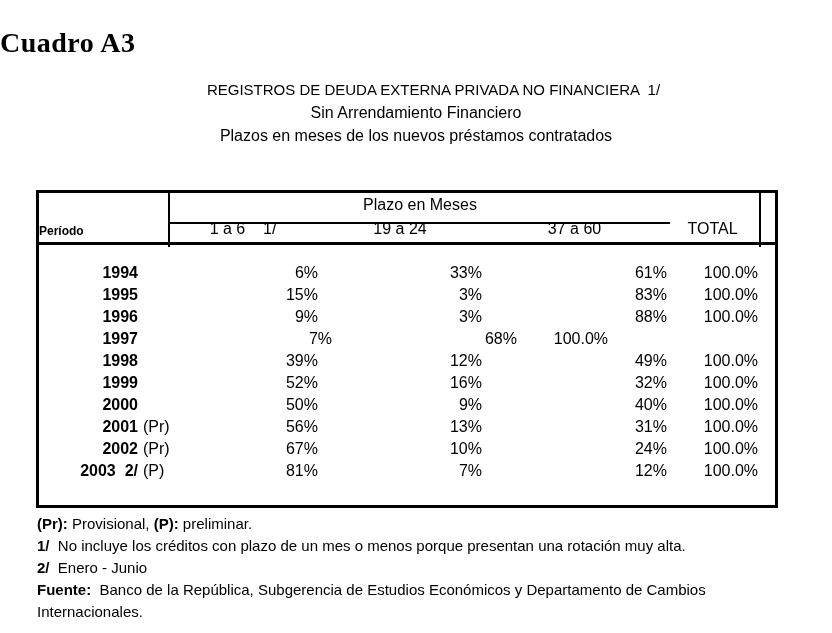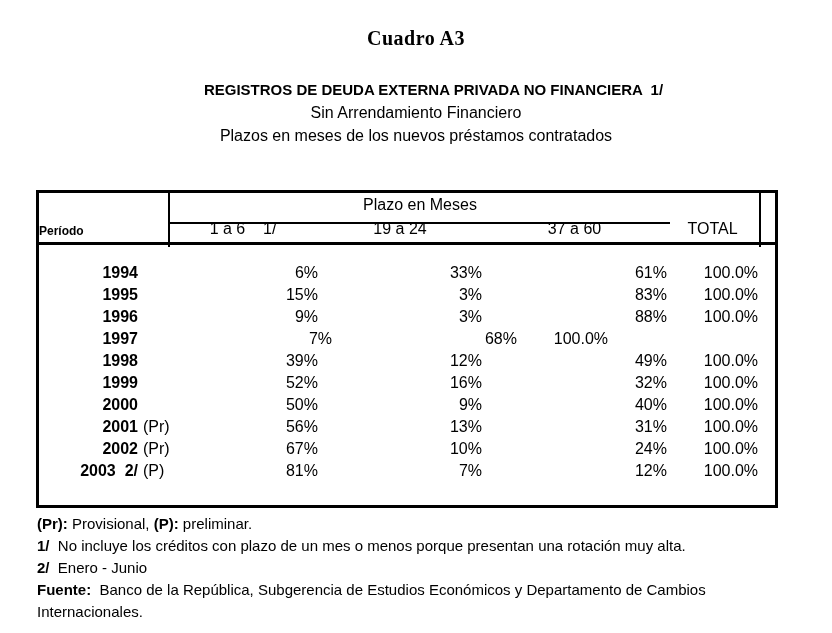--- a/index.html
+++ b/index.html
@@ -4,28 +4,28 @@
 <style>
   * { box-sizing: border-box; margin: 0; padding: 0; }
   html, body { background: #ffffff; }
   .page {
     position: relative; width: 832px; height: 633px;
     background: #ffffff; color: #000;
     font-family: "Liberation Sans", sans-serif; overflow: hidden;
   }
   .doc-title {
     position: absolute; top: 27px; left: 0; width: 100%;
-    text-align: center; font-family: "Liberation Serif", serif;
-    font-weight: 700; font-size: 20px; letter-spacing: 0.5px;
+    font-family: "Liberation Serif", serif;
+    font-weight: 700; font-size: 28px; letter-spacing: 0.5px;
   }
   .heading {
     position: absolute; top: 78px; left: 0; width: 100%;
     text-align: center; font-size: 16px; line-height: 23px;
   }
-  .h-bold { font-weight: 700; font-size: 15px; white-space: pre; margin-left: 35px; }
+  .h-bold { font-weight: 400; font-size: 15px; white-space: pre; margin-left: 35px; }
 
   .dtable {
     position: absolute; left: 36px; top: 190px; width: 742px; height: 318px;
     border: 3px solid #000; background: #fff;
   }
   .thead { position: absolute; left: 0; top: 0; width: 736px; height: 52px; border-bottom: 3px solid #000; }
   .group-hdr { position: absolute; left: 131px; top: 3px; width: 500px; text-align: center; font-size: 16px; }
   .group-underline { position: absolute; left: 129px; top: 29px; width: 502px; height: 2px; background: #000; }
   .vline { position: absolute; top: 0; width: 2px; height: 54px; background: #000; }
   .vline-period { left: 129px; }

